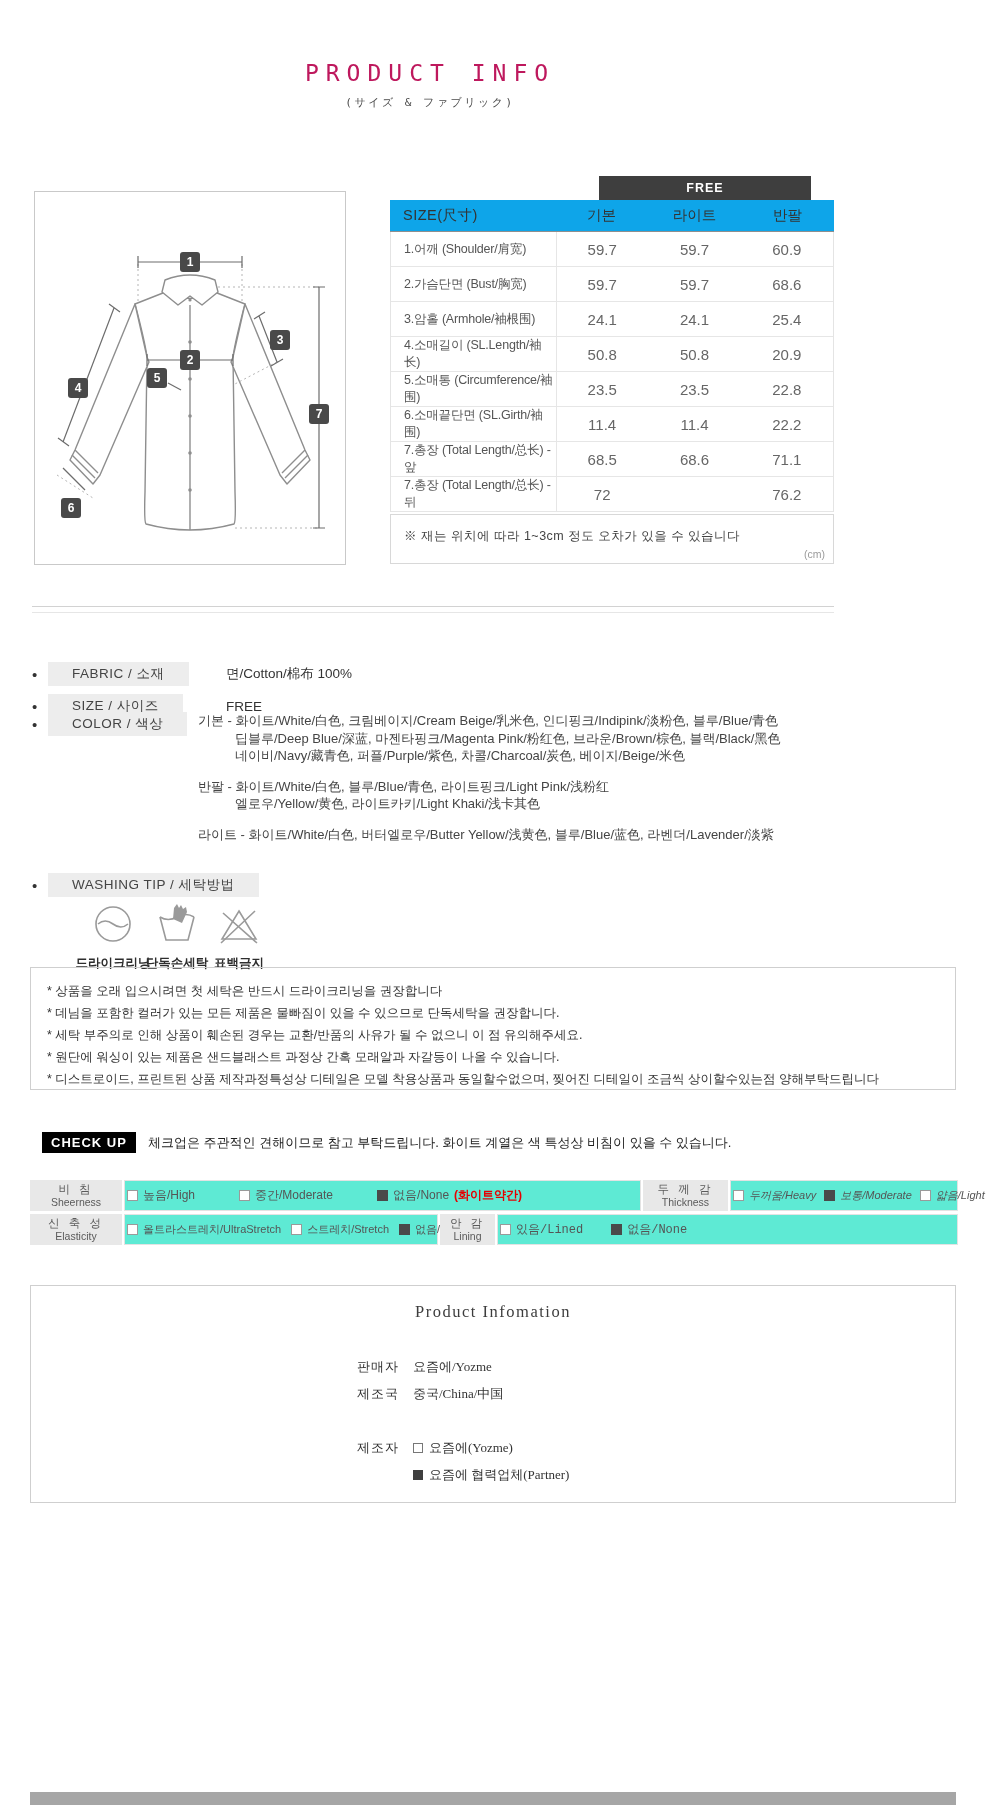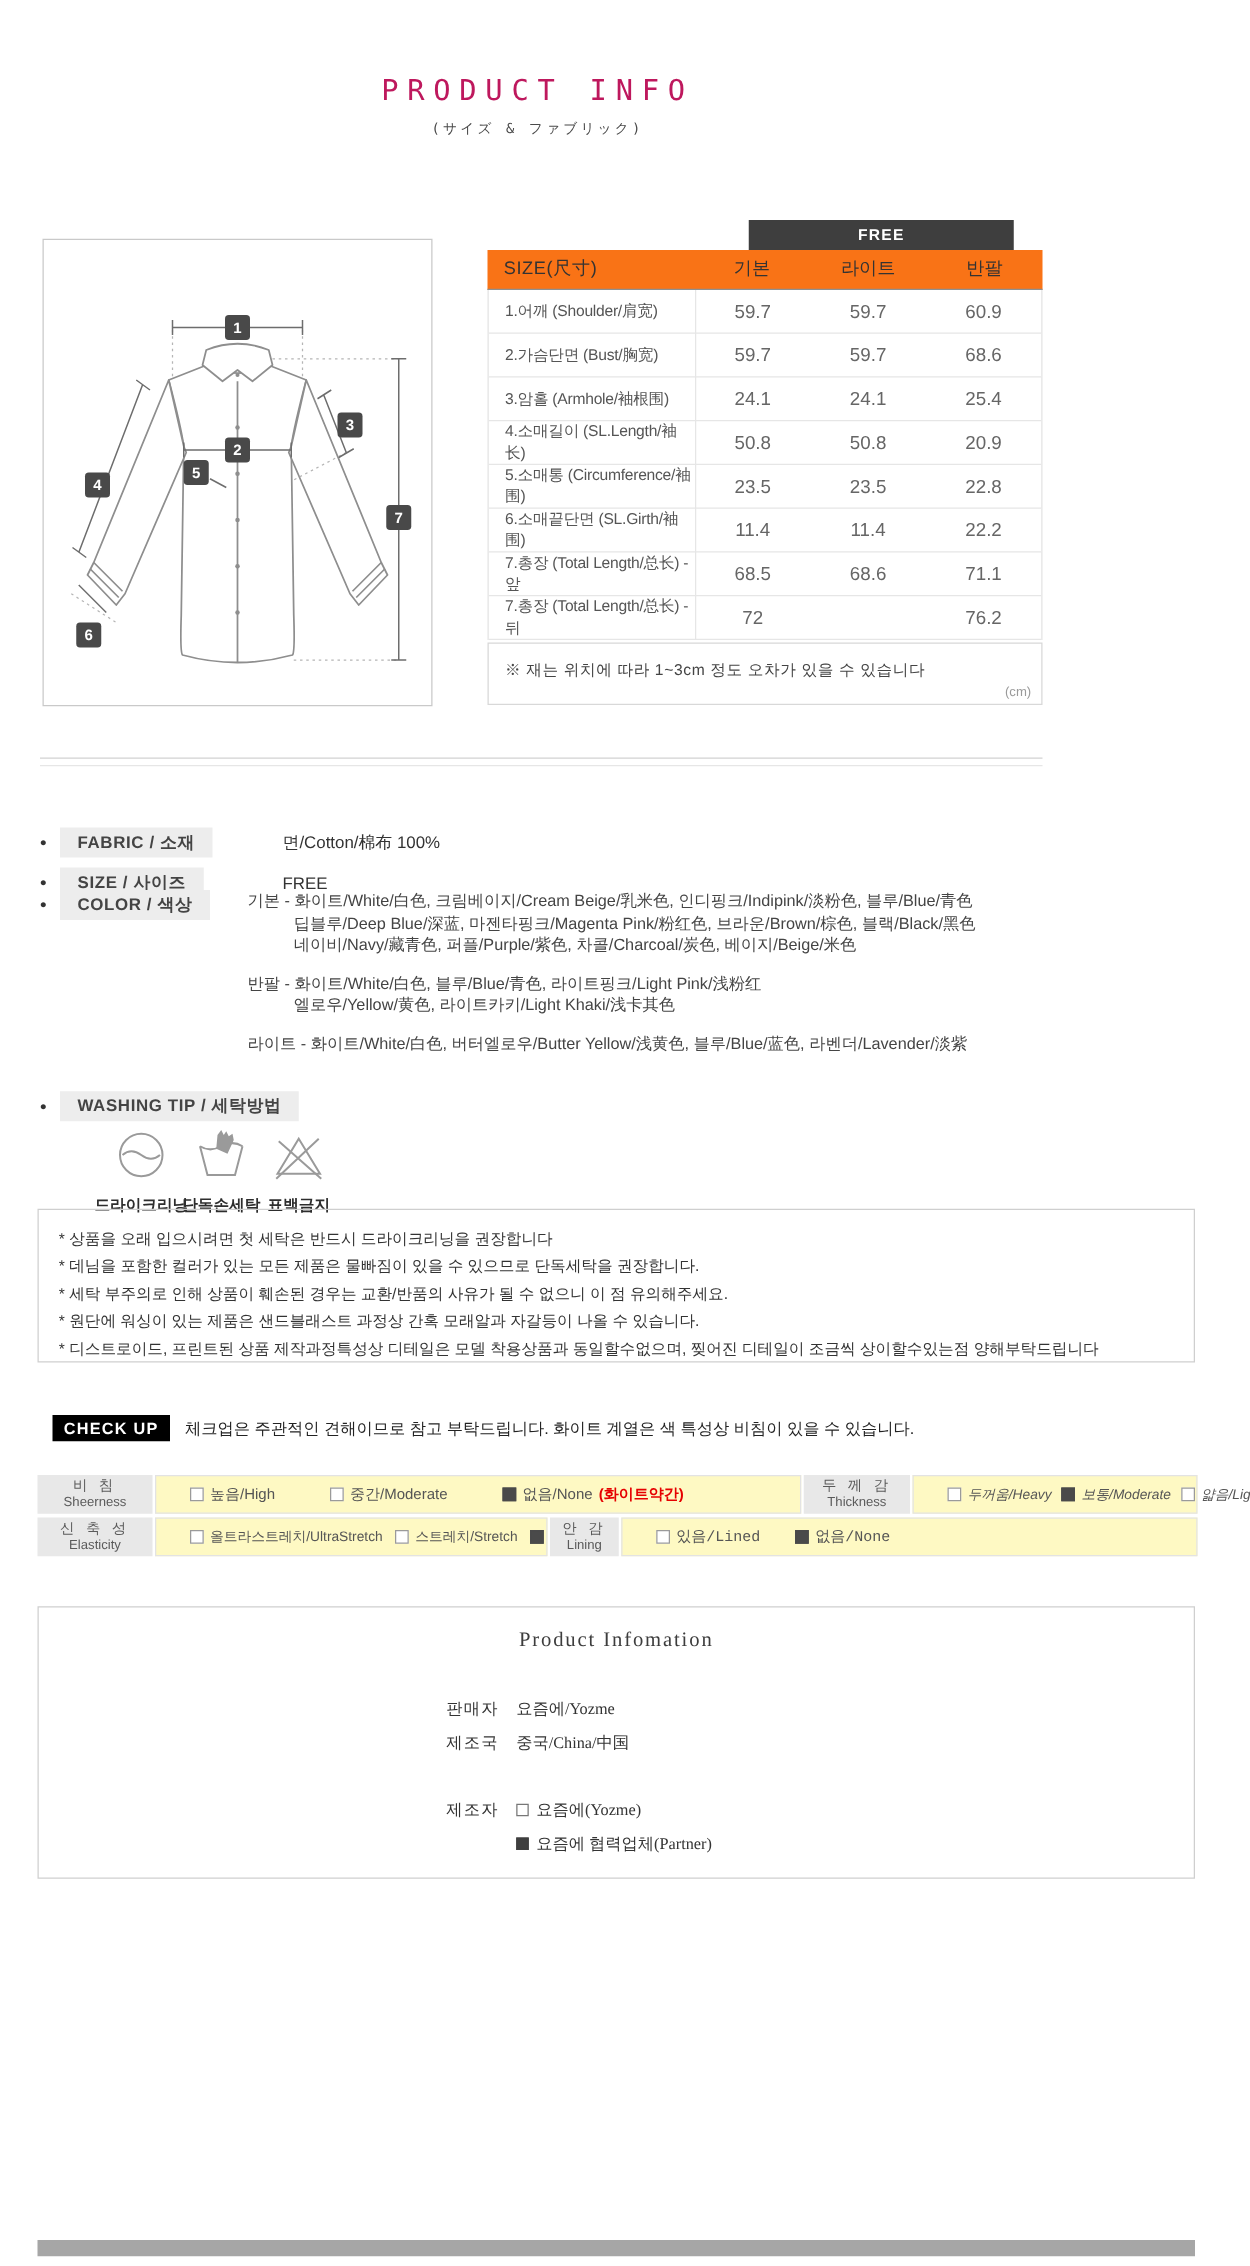--- a/index.html
+++ b/index.html
@@ -12,21 +12,21 @@
   .subtitle{margin-top:9px;font-family:"DejaVu Sans Mono",monospace;font-size:11px;
             letter-spacing:2.5px;color:#4a4a4a;}
 
   
   .diagram-box{position:absolute;left:34px;top:191px;width:310px;height:372px;border:1px solid #c9c9c9;}
 
   
   .stable{position:absolute;left:390px;top:176px;width:444px;}
   .free-banner{position:absolute;left:209px;top:0;width:212px;height:24px;background:#3e3e3e;
                color:#fff;font-size:12.5px;font-weight:bold;letter-spacing:1px;text-align:center;line-height:24px;}
-  .sthead{position:absolute;left:0;top:24px;width:444px;height:32px;background:#f97316;
+  .sthead{position:absolute;left:0;top:24px;width:444px;height:32px;background:#0ea5e9;
           border-bottom:1px solid #8f8f8f;display:flex;box-sizing:border-box;}
   .corner{width:165px;line-height:31px;padding-left:13px;font-size:14.5px;color:#333;letter-spacing:.5px;box-sizing:border-box;}
   .hcols{flex:1;display:flex;}
   .hcol{flex:1;text-align:center;line-height:31px;font-size:14.5px;color:#333;}
   .strows{position:absolute;left:0;top:56px;width:444px;border-left:1px solid #e4e4e4;
           border-right:1px solid #e4e4e4;box-sizing:border-box;}
   .strow{display:flex;align-items:center;height:34px;border-bottom:1px solid #e6e6e6;}
   .rl{width:152px;padding-left:13px;font-size:12.5px;color:#555;letter-spacing:-0.2px;}
   .rv{flex:1;text-align:center;font-size:15px;color:#666;}
   .colsep{position:absolute;left:165px;top:0;bottom:0;width:1px;background:#e6e6e6;}
@@ -35,21 +35,21 @@
   .unit{position:absolute;right:8px;bottom:3px;font-size:10.5px;color:#9a9a9a;}
 
   
   .rule{position:absolute;left:32px;width:802px;height:1px;}
   .rule1{top:606px;background:#d2d2d2;}
   .rule2{top:612px;background:#e6e6e6;}
 
   
   .drow{position:absolute;left:32px;display:flex;align-items:center;height:24px;}
   .bullet{width:16px;color:#333;font-size:15px;}
-  .dlabel{background:#ededed;padding:3px 14px;font-size:13.5px;color:#444;letter-spacing:.5px;white-space:nowrap;font-weight:bold;}
+  .dlabel{background:#ededed;padding:3px 24px;font-size:13.5px;color:#444;letter-spacing:.5px;white-space:nowrap;}
   .dvalue{position:absolute;left:166px;font-size:13.5px;color:#333;white-space:nowrap;margin-left:28px;}
   .color-lines{position:absolute;left:198px;top:712px;width:650px;font-size:13px;color:#444;}
   .cg{margin-bottom:13px;}
   .cg div{line-height:17.5px;white-space:nowrap;}
   .cg .cont{padding-left:37px;}
   .cg .cont2{padding-left:50px;}
 
   
   .wi{position:absolute;top:902px;text-align:center;}
   .wi .lab{margin-top:5px;font-size:12.5px;font-weight:bold;color:#2d2d2d;white-space:nowrap;}
@@ -60,21 +60,21 @@
   .notes p{margin:0;line-height:22px;font-size:12.5px;color:#333;}
 
   
   .chk{position:absolute;left:42px;top:1132px;display:flex;align-items:center;}
   .chk-badge{background:#000;color:#fff;font-weight:bold;font-size:13px;letter-spacing:1px;padding:3px 9px;}
   .chk-desc{margin-left:12px;font-size:13px;color:#222;}
   .cc{position:absolute;height:31px;box-sizing:border-box;}
   .lblcell{background:#e8e8e8;color:#5a5a5a;text-align:center;padding-top:2px;}
   .lblcell .ko{font-size:11.5px;letter-spacing:3px;line-height:14px;}
   .lblcell .en{font-size:10.5px;line-height:12px;}
-  .optcell{background:#fef9c3;border:1px solid #e3e3e3;display:flex;align-items:center;padding-left:27px;}
+  .optcell{background:#5eead4;border:1px solid #e3e3e3;display:flex;align-items:center;padding-left:2px;}
   .opt{display:flex;align-items:center;white-space:nowrap;font-size:12px;color:#555;}
   .optcell.sm .opt{font-size:11px;}
   .cb{width:11px;height:11px;border:1px solid #9a9a9a;background:#fff;margin-right:5px;display:inline-block;box-sizing:border-box;}
   .cb.filled{background:#4a4a4a;border-color:#4a4a4a;}
   .extra{color:#e60000;font-weight:bold;margin-left:5px;font-size:12px;}
   .g44{gap:44px;} .g8{gap:8px;font-style:italic;} .g10{gap:10px;} .g28{gap:28px;font-family:Liberation Mono, monospace;}
 
   
   .pbox{position:absolute;left:30px;top:1285px;width:926px;height:218px;border:1px solid #cfcfcf;
         font-family:"Liberation Serif",serif;box-sizing:border-box;}

